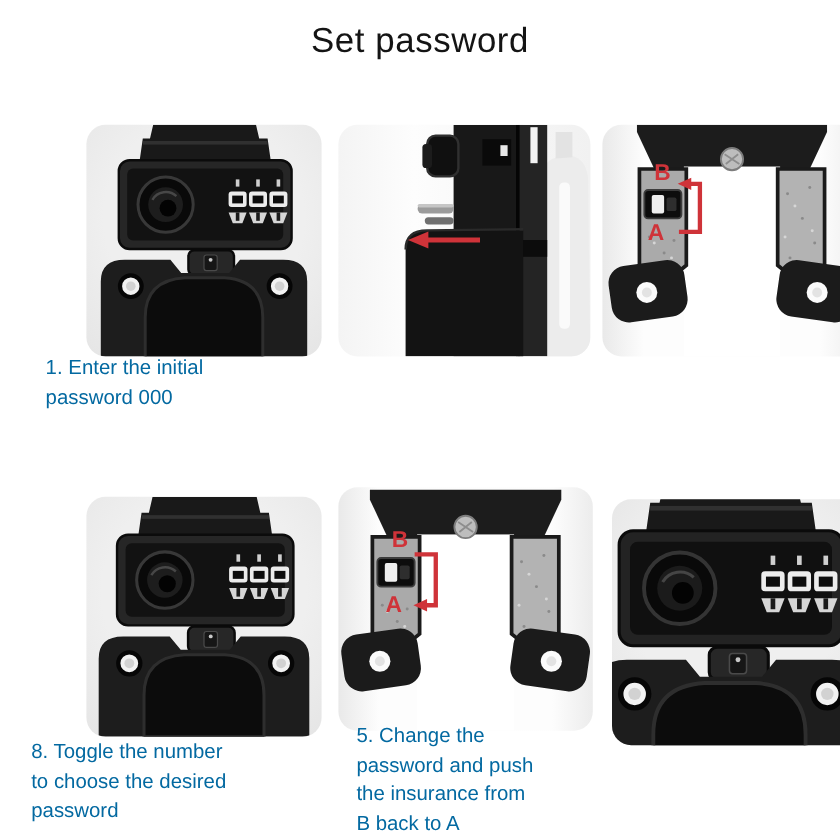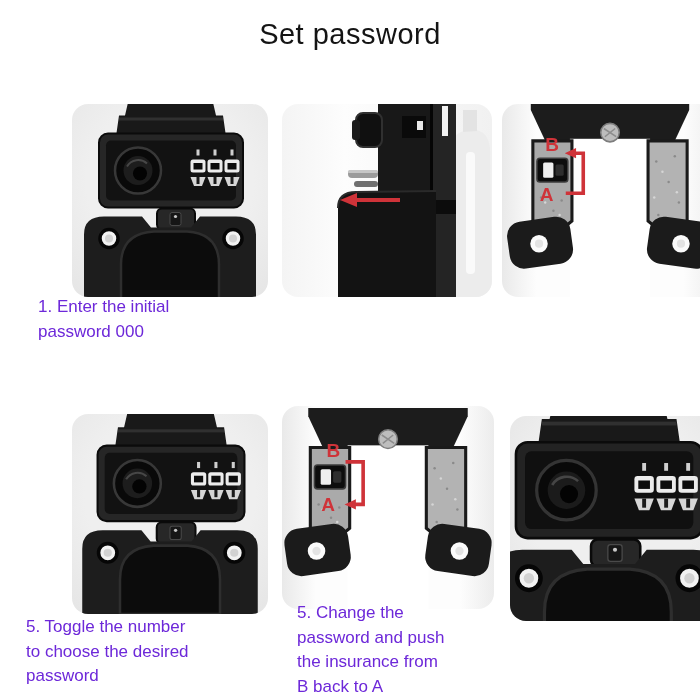--- a/index.html
+++ b/index.html
@@ -9,21 +9,21 @@
          font-size:29px;font-weight:500;letter-spacing:.5px;color:#141414;}
   .tile{position:absolute;border-radius:16px;overflow:hidden;}
   .tile svg{display:block;width:100%;height:100%;}
   .t1{left:32px;top:88px;width:196px;height:193px;background:radial-gradient(circle at 50% 40%,#efefef 55%,#e5e5e5 100%);}
   .t2{left:242px;top:88px;width:210px;height:193px;background:linear-gradient(90deg,#f4f4f4,#fdfdfd 30%,#f1f1f1);}
   .t3{left:462px;top:88px;width:216px;height:193px;background:linear-gradient(90deg,#e9e9e9,#fdfdfd 16%,#fdfdfd 84%,#ececec);}
   .t4{left:32px;top:398px;width:196px;height:200px;background:radial-gradient(circle at 50% 40%,#efefef 55%,#e5e5e5 100%);}
   .t5{left:242px;top:390px;width:212px;height:203px;background:linear-gradient(90deg,#e9e9e9,#fdfdfd 16%,#fdfdfd 84%,#ececec);}
   .t6{left:470px;top:400px;width:208px;height:205px;background:radial-gradient(circle at 50% 40%,#efefef 55%,#e2e2e2 100%);}
   .t6 svg{width:122%;height:122%;margin-left:-14%;margin-top:-6%;}
-  .caption{position:absolute;margin:0;font-size:17px;line-height:1.45;white-space:pre-line;color:#6d28d9;}
+  .caption{position:absolute;margin:0;font-size:17px;line-height:1.45;white-space:pre-line;color:#0369a1;}
   .c1{left:38px;top:295px;width:220px;}
   .c2{left:255px;top:291px;width:210px;}
   .c3{left:465px;top:288px;width:225px;}
   .c4{left:26px;top:615px;width:230px;}
   .c5{left:264px;top:601px;width:210px;margin-left:33px;}
   .c6{left:477px;top:628px;width:210px;}
   .marker{position:absolute;font-size:19px;font-weight:bold;color:#cf3339;line-height:1;}
 </style>
 </head>
 <body>
@@ -358,21 +358,21 @@
           <circle cx="161" cy="136" r="4" fill="#d2d2d2"></circle>
       </g>
       <g>
         <path d="M49,196 L49,162 Q49,131 82,129 L115,129 Q147,131 147,162 L147,196 Z" fill="#0c0c0c" stroke="#2e2e2e" stroke-width="2.5"></path>
       </g>
     </svg>
   </figure>
 
   <p class="caption c1">1. Enter the initial
 password 000</p>
-  <p class="caption c4">5. Toggle the number
+  <p class="caption c4">8. Toggle the number
 to choose the desired
 password</p>
   <p class="caption c5">5. Change the
 password and push
 the insurance from
 B back to A</p>
 
 </div>
 
 </body></html>

